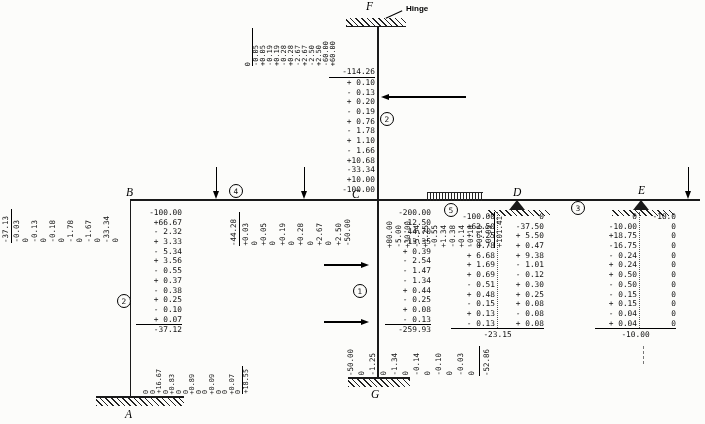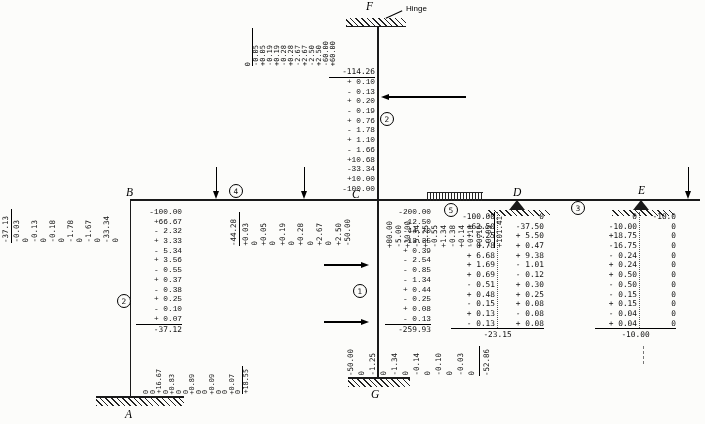--- a/index.html
+++ b/index.html
@@ -14,21 +14,21 @@
   
   .jlabel{position:absolute;font:italic 11.5px "Liberation Serif",serif;color:#000;}
   .small-label{position:absolute;font:8px "Liberation Sans",sans-serif;color:#000;}
   .leader{position:absolute;width:18px;height:1px;background:#000;transform:rotate(-25deg);}
   
   .circ{position:absolute;width:12px;height:12px;border:1px solid #000;border-radius:50%;
         display:flex;align-items:center;justify-content:center;
         font:7.5px "DejaVu Sans",sans-serif;background:#fcfcfa;}
   
   .vcol{position:absolute;font-family:"DejaVu Sans Mono",monospace;font-size:7.8px;color:#111;}
-  .vcol .mrow{height:9.7px;line-height:9.7px;text-align:right;white-space:pre;font-family:Liberation Mono, monospace;}
+  .vcol .mrow{height:9.7px;line-height:9.7px;text-align:right;white-space:pre;}
   .vtotal-top{border-bottom:1px solid #000;height:10px;line-height:10px;text-align:right;white-space:pre;}
   .vtotal-bot{border-top:1px solid #000;height:10px;line-height:10px;text-align:right;white-space:pre;}
   .jblock{position:absolute;font-family:"DejaVu Sans Mono",monospace;font-size:7.8px;color:#111;}
   .jcols{display:flex;}
   .jcol{line-height:9.7px;white-space:pre;text-align:right;}
   .jcol .mrow{height:9.7px;}
   .jdiv{border-left:1px dotted #555;margin:0 2px;}
   .jtotal{border-top:1px solid #000;text-align:center;height:11px;line-height:11px;white-space:pre;}
   
   .rotrow{position:absolute;display:flex;align-items:flex-end;}
@@ -55,21 +55,21 @@
 
 <div class="stage">
 
   <div class="member" style="left:130px;top:199px;width:570px;height:1.5px;"></div>
   <div class="member" style="left:377px;top:26px;width:1.5px;height:353px;"></div>
   <div class="member" style="left:129.5px;top:200px;width:1.5px;height:196px;"></div>
 
   <div class="hatch" style="left:346px;top:18px;width:60px;height:8px;"></div>
   <div class="gline" style="left:346px;top:25.5px;width:60px;"></div>
   <div class="jlabel" style="left:366px;top:0px;">F</div>
-  <div class="small-label" style="left:406px;top:4px;">Hinge</div>
+  <div class="small-label" style="left:406px;top:4px;font-weight:bold;">Hinge</div>
   <div class="leader" style="left:385px;top:14px;"></div>
 
   <div class="gline" style="left:96px;top:396px;width:88px;"></div>
   <div class="hatch" style="left:96px;top:398px;width:88px;height:8px;"></div>
   <div class="jlabel" style="left:125px;top:408px;">A</div>
 
   <div class="gline" style="left:348px;top:377px;width:62px;"></div>
   <div class="hatch" style="left:348px;top:379px;width:62px;height:8px;"></div>
   <div class="jlabel" style="left:371px;top:388px;">G</div>
 
@@ -127,21 +127,21 @@
   </div>
 
   <div class="vcol" style="left:385px;top:208px;width:46px;">
     <div>
         <div class="mrow">-200.00</div>
         <div class="mrow">-12.50</div>
         <div class="mrow">-44.70</div>
         <div class="mrow">-13.35</div>
         <div class="mrow">+ 0.39</div>
         <div class="mrow">- 2.54</div>
-        <div class="mrow">- 0.85</div>
+        <div class="mrow">- 1.47</div>
         <div class="mrow">- 1.34</div>
         <div class="mrow">+ 0.44</div>
         <div class="mrow">- 0.25</div>
         <div class="mrow">+ 0.08</div>
         <div class="mrow">- 0.13</div>
       </div>
     <div class="vtotal-bot">-259.93</div>
   </div>
 
   <div class="vcol" style="left:136px;top:208px;width:46px;">

